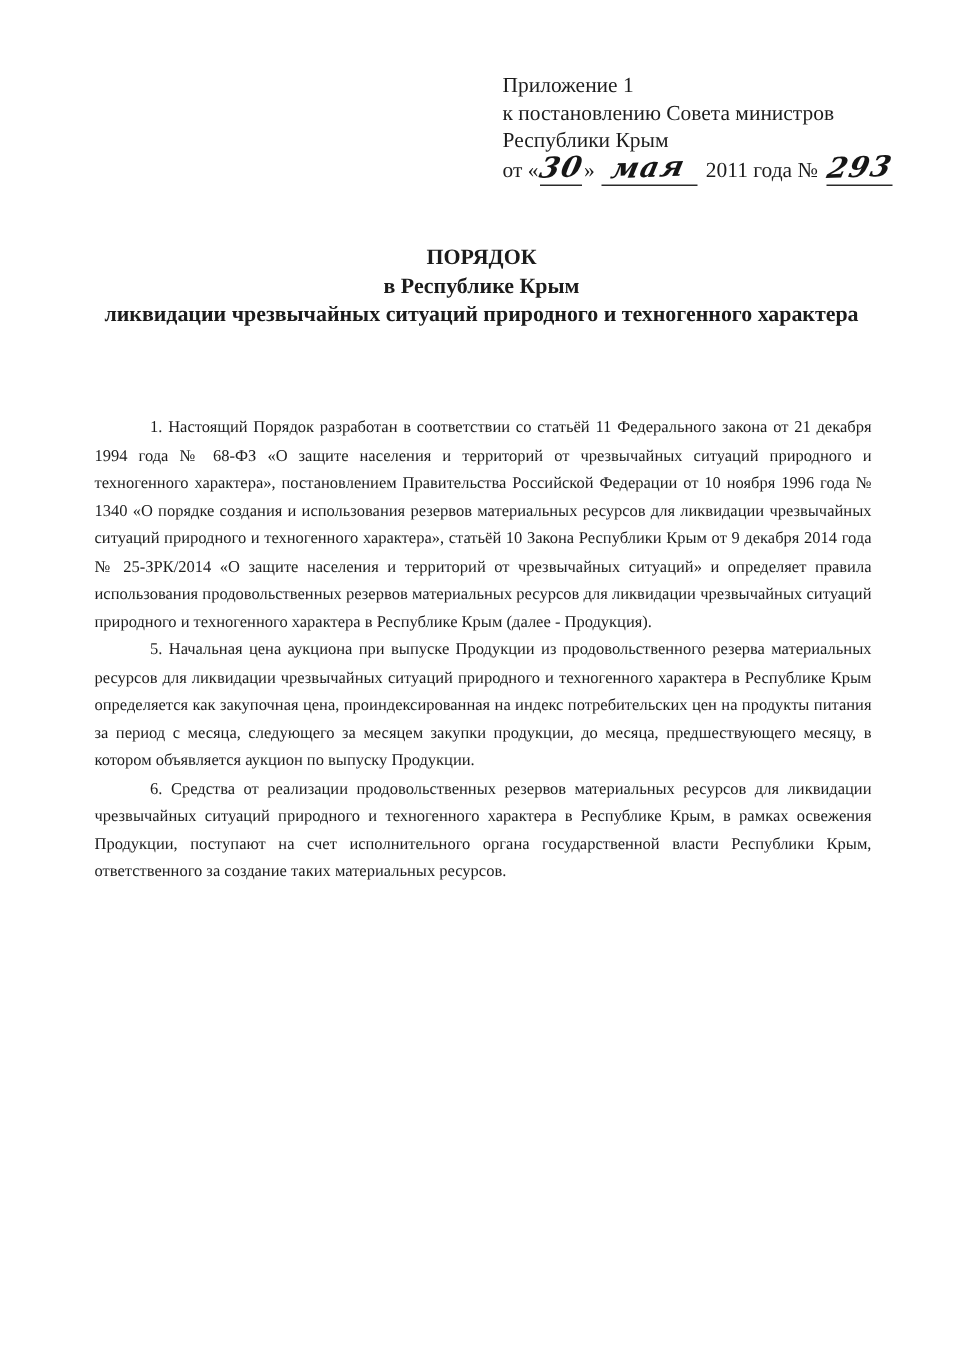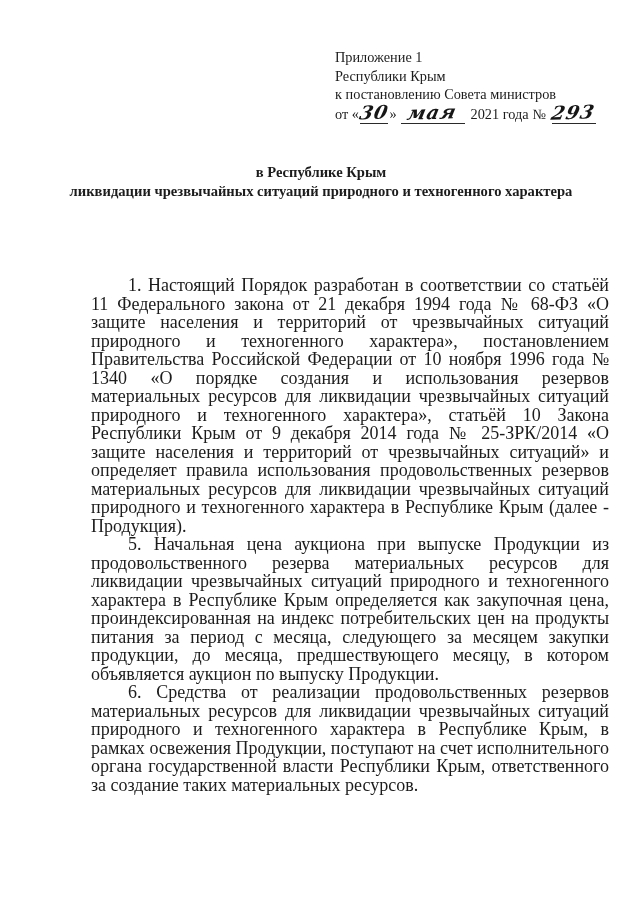--- a/index.html
+++ b/index.html
@@ -59,44 +59,44 @@
     font-weight: bold;
     font-size: 14.6px;
     line-height: 19.2px;
   }
   
   .body-block {
     position: absolute;
     left: 63px;
     top: 276px;
     width: 518px;
-    font-size: 18px;
+    font-size: 11px;
     line-height: 18.5px;
-    margin-left: 28px;
   }
   .body-block p {
     margin: 0;
     text-indent: 37px;
     text-align: justify;
   }
 </style>
 </head>
 <body>
 
 <div class="page">
 
   <div class="header-block">
     <div>Приложение 1</div>
+    <div>к постановлению Совета министров</div>
     <div>Республики Крым</div>
-    <div>к постановлению Совета министров</div>
-    <div class="date-line"><span>от «</span><span class="blank blank-day"><span class="hw">30</span></span><span>»</span><span class="blank blank-month"><span class="hw">мая</span></span><span>2021 года №</span><span class="blank blank-num"><span class="hw">293</span></span>
+    <div class="date-line"><span>от «</span><span class="blank blank-day"><span class="hw">30</span></span><span>»</span><span class="blank blank-month"><span class="hw">мая</span></span><span>2011 года №</span><span class="blank blank-num"><span class="hw">293</span></span>
     </div>
   </div>
 
   <div class="title-block">
+    <div>ПОРЯДОК</div>
     <div>в Республике Крым</div>
     <div>ликвидации чрезвычайных ситуаций природного и техногенного характера</div>
   </div>
 
   <div class="body-block">
     <p>1. Настоящий Порядок разработан в соответствии со статьёй 11 Федерального закона от 21 декабря 1994 года № 68-ФЗ «О защите населения и территорий от чрезвычайных ситуаций природного и техногенного характера», постановлением Правительства Российской Федерации от 10 ноября 1996 года № 1340 «О порядке создания и использования резервов материальных ресурсов для ликвидации чрезвычайных ситуаций природного и техногенного характера», статьёй 10 Закона Республики Крым от 9 декабря 2014 года № 25-ЗРК/2014 «О защите населения и территорий от чрезвычайных ситуаций» и определяет правила использования продовольственных резервов материальных ресурсов для ликвидации чрезвычайных ситуаций природного и техногенного характера в Республике Крым (далее - Продукция).</p>
     <p>5. Начальная цена аукциона при выпуске Продукции из продовольственного резерва материальных ресурсов для ликвидации чрезвычайных ситуаций природного и техногенного характера в Республике Крым определяется как закупочная цена, проиндексированная на индекс потребительских цен на продукты питания за период с месяца, следующего за месяцем закупки продукции, до месяца, предшествующего месяцу, в котором объявляется аукцион по выпуску Продукции.</p>
     <p>6. Средства от реализации продовольственных резервов материальных ресурсов для ликвидации чрезвычайных ситуаций природного и техногенного характера в Республике Крым, в рамках освежения Продукции, поступают на счет исполнительного органа государственной власти Республики Крым, ответственного за создание таких материальных ресурсов.</p>
   </div>
 

